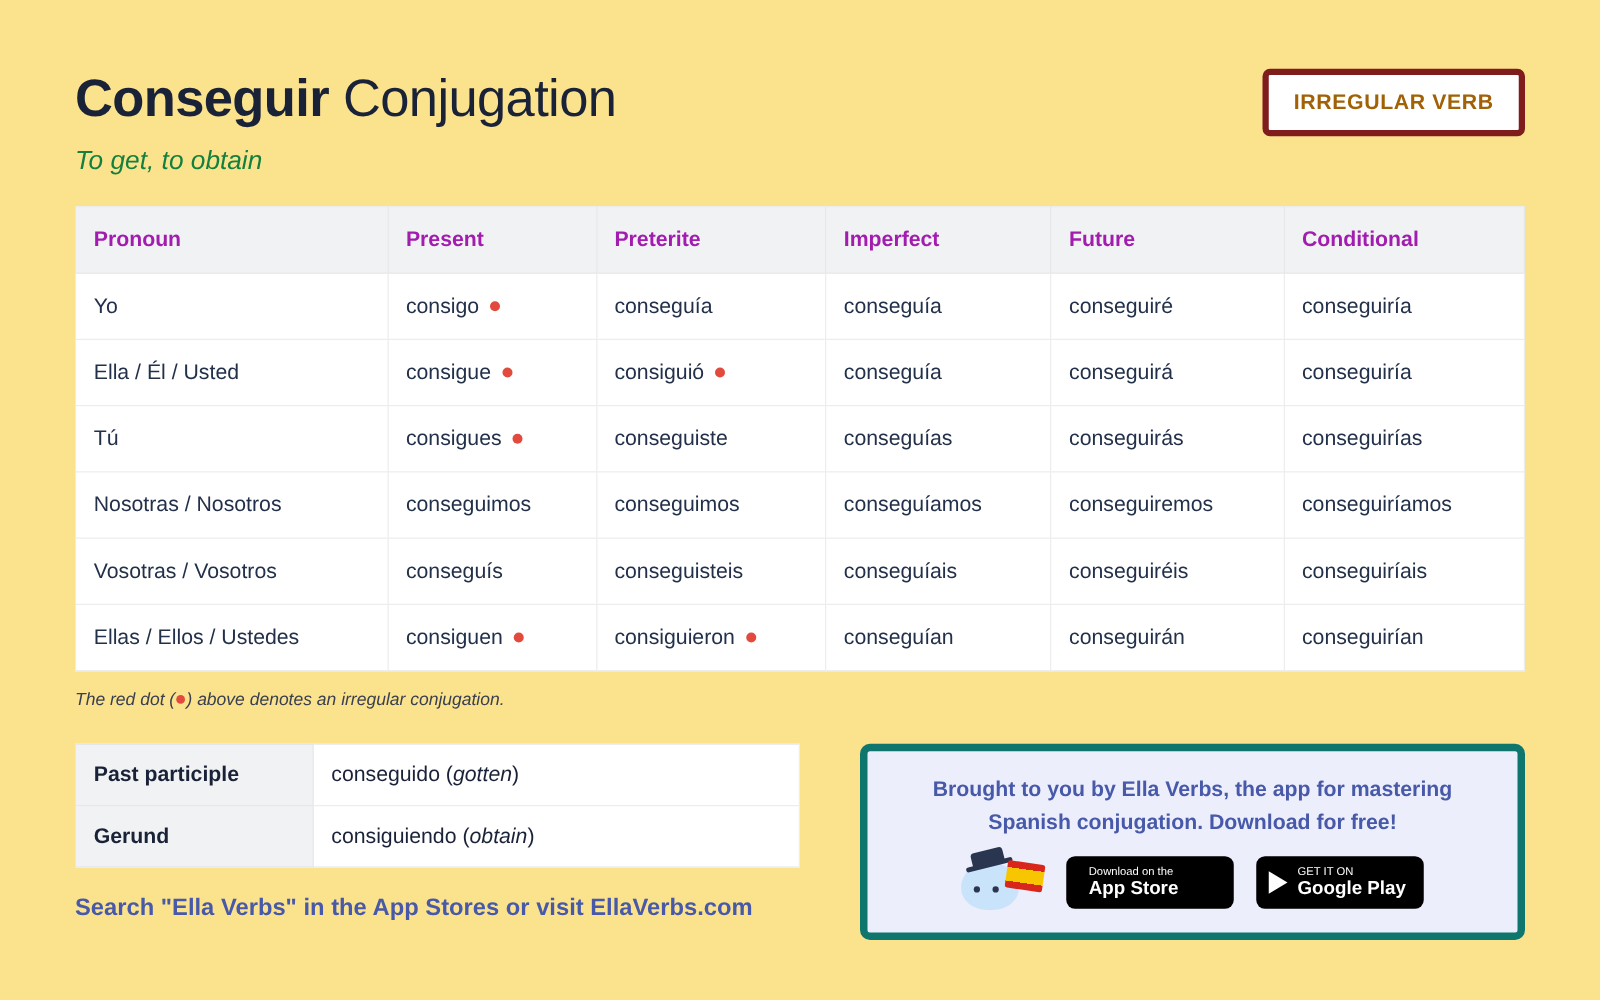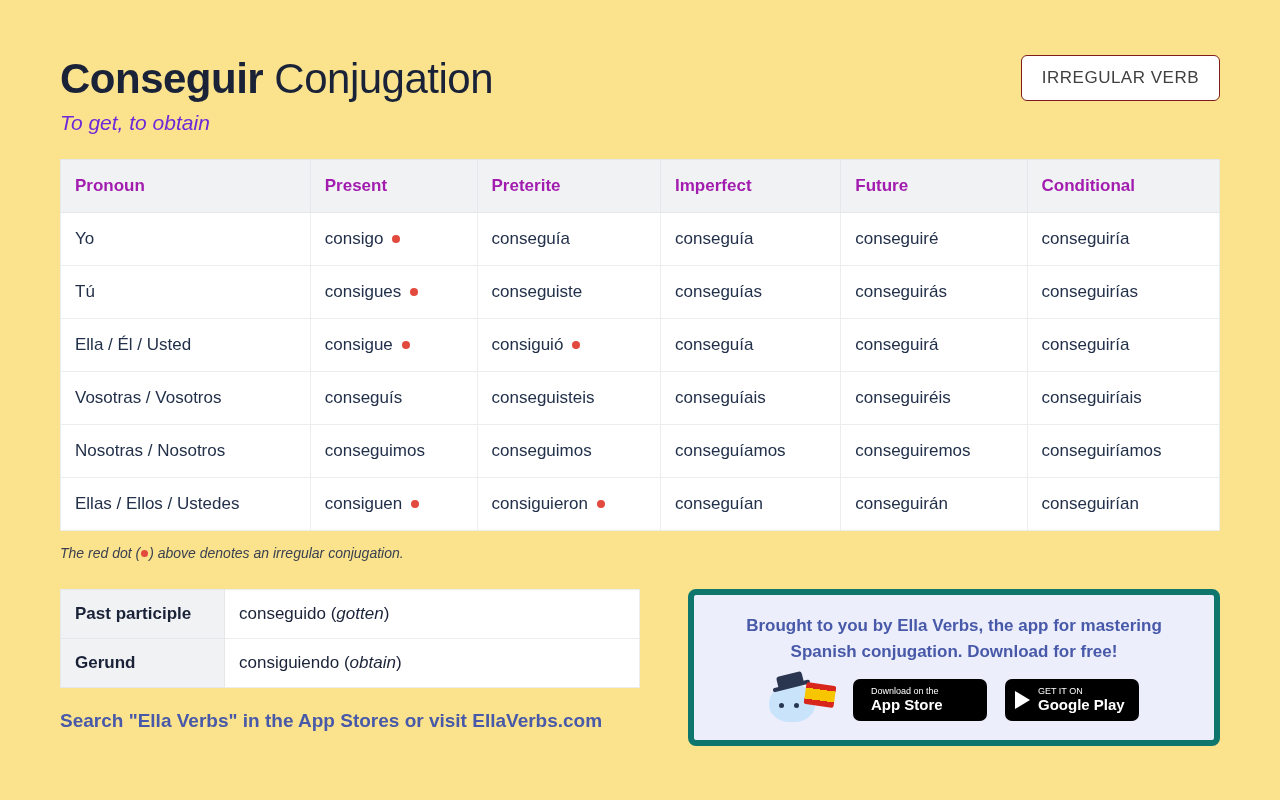--- a/index.html
+++ b/index.html
@@ -9,29 +9,29 @@
     color: #1a2238;
     width: 1280px;
     height: 800px;
     padding: 55px 60px 40px 60px;
   }
   .header { display: flex; justify-content: space-between; align-items: flex-start; margin-bottom: 8px; }
   h1 { font-size: 42px; font-weight: 400; color: #1a2238; letter-spacing: -0.5px; }
   h1 .bold { font-weight: 800; }
   .badge {
     background: #fff;
-    color: #404040;
-    font-weight: 400;
+    color: #a16207;
+    font-weight: 700;
     font-size: 17px;
     letter-spacing: 0.5px;
     padding: 12px 20px;
     border-radius: 6px;
-    border: 1px solid #7f1d1d;
-  }
-  .subtitle { font-size: 21px; font-style: italic; color: #6d28d9; margin-bottom: 24px; }
+    border: 5px solid #7f1d1d;
+  }
+  .subtitle { font-size: 21px; font-style: italic; color: #15803d; margin-bottom: 24px; }
   table.conj {
     width: 100%;
     border-collapse: collapse;
     background: #fff;
     font-size: 17px;
   }
   table.conj th {
     background: #f1f2f4;
     text-align: left;
     font-weight: 700;
@@ -62,21 +62,21 @@
     border-collapse: collapse;
     background: #fff;
     font-size: 17px;
   }
   .forms th {
     background: #f1f2f4;
     text-align: left;
     font-weight: 700;
     padding: 14px 14px;
     border: 1px solid #e6e7ea;
-    width: 164px;
+    width: 190px;
   }
   .forms td {
     padding: 14px 14px;
     border: 1px solid #eceded;
   }
   .forms em { font-style: italic; }
   .search-line {
     margin-top: 22px;
     font-size: 19px;
     font-weight: 700;
@@ -156,50 +156,50 @@
   <tbody id="conj-body">
       <tr>
         <td>Yo</td>
         <td>consigo <span class="dot"></span></td>
         <td>conseguía </td>
         <td>conseguía </td>
         <td>conseguiré </td>
         <td>conseguiría </td>
       </tr>
       <tr>
+        <td>Ella / Él / Usted</td>
+        <td>consigue <span class="dot"></span></td>
+        <td>consiguió <span class="dot"></span></td>
+        <td>conseguía </td>
+        <td>conseguirá </td>
+        <td>conseguiría </td>
+      </tr>
+      <tr>
         <td>Tú</td>
         <td>consigues <span class="dot"></span></td>
         <td>conseguiste </td>
         <td>conseguías </td>
         <td>conseguirás </td>
         <td>conseguirías </td>
       </tr>
       <tr>
-        <td>Ella / Él / Usted</td>
-        <td>consigue <span class="dot"></span></td>
-        <td>consiguió <span class="dot"></span></td>
-        <td>conseguía </td>
-        <td>conseguirá </td>
-        <td>conseguiría </td>
+        <td>Nosotras / Nosotros</td>
+        <td>conseguimos </td>
+        <td>conseguimos </td>
+        <td>conseguíamos </td>
+        <td>conseguiremos </td>
+        <td>conseguiríamos </td>
       </tr>
       <tr>
         <td>Vosotras / Vosotros</td>
         <td>conseguís </td>
         <td>conseguisteis </td>
         <td>conseguíais </td>
         <td>conseguiréis </td>
         <td>conseguiríais </td>
-      </tr>
-      <tr>
-        <td>Nosotras / Nosotros</td>
-        <td>conseguimos </td>
-        <td>conseguimos </td>
-        <td>conseguíamos </td>
-        <td>conseguiremos </td>
-        <td>conseguiríamos </td>
       </tr>
       <tr>
         <td>Ellas / Ellos / Ustedes</td>
         <td>consiguen <span class="dot"></span></td>
         <td>consiguieron <span class="dot"></span></td>
         <td>conseguían </td>
         <td>conseguirán </td>
         <td>conseguirían </td>
       </tr>
     </tbody>

